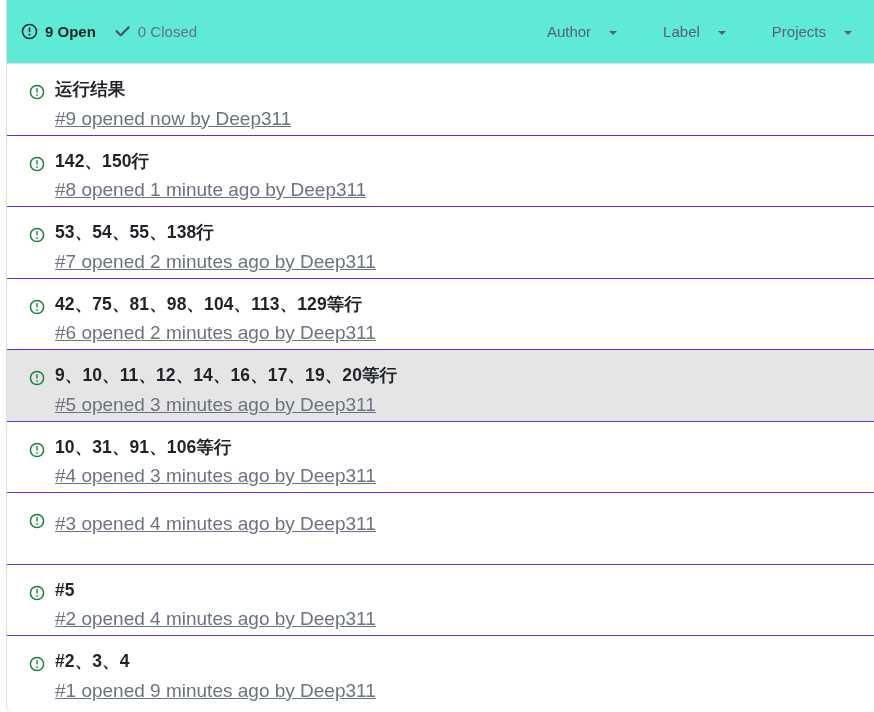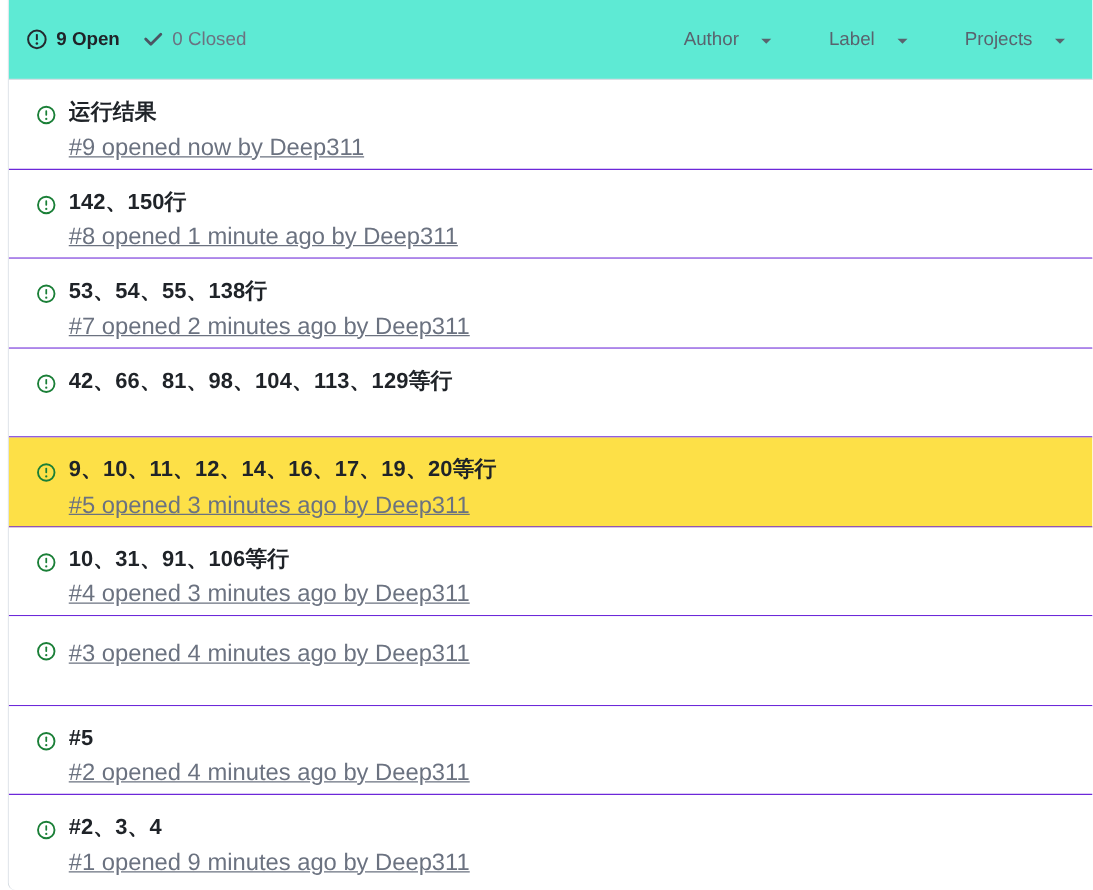--- a/index.html
+++ b/index.html
@@ -105,21 +105,21 @@
     height: 71.5px;
     box-sizing: border-box;
     padding: 0 16px 0 22px;
     display: flex;
     align-items: flex-start;
     border-bottom: 1px solid #6d28d9;
     background: #ffffff;
     cursor: pointer;
   }
   .issue-row.is-hovered {
-    background: #fde047;
+    background: #e5e5e5;
   }
   .issue-row:last-child { border-bottom: none; }
 
   .row-icon {
     flex: 0 0 auto;
     width: 16px;
     height: 16px;
     margin-top: 20px;
     margin-right: 10px;
     display: inline-flex;
@@ -249,21 +249,22 @@
   </div>
       <div class="issue-row">
     <span class="row-icon">
       <svg width="16" height="16" viewBox="0 0 16 16" aria-hidden="true">
         <circle cx="8" cy="8" r="6.6" fill="none" stroke="#1a7f37" stroke-width="1.5"></circle>
         <rect x="7.3" y="4.1" width="1.4" height="4.5" rx="0.6" fill="#1a7f37"></rect>
         <circle cx="8" cy="11.1" r="0.9" fill="#1a7f37"></circle>
       </svg>
     </span>
     <div class="row-body">
-      <div class="issue-title">42、66、81、98、104、113、129等行</div>
+      <div class="issue-title">42、75、81、98、104、113、129等行</div>
+      <div class="issue-meta">#6 opened 2 minutes ago by Deep311</div>
     </div>
   </div>
       <div class="issue-row is-hovered">
     <span class="row-icon">
       <svg width="16" height="16" viewBox="0 0 16 16" aria-hidden="true">
         <circle cx="8" cy="8" r="6.6" fill="none" stroke="#1a7f37" stroke-width="1.5"></circle>
         <rect x="7.3" y="4.1" width="1.4" height="4.5" rx="0.6" fill="#1a7f37"></rect>
         <circle cx="8" cy="11.1" r="0.9" fill="#1a7f37"></circle>
       </svg>
     </span>

